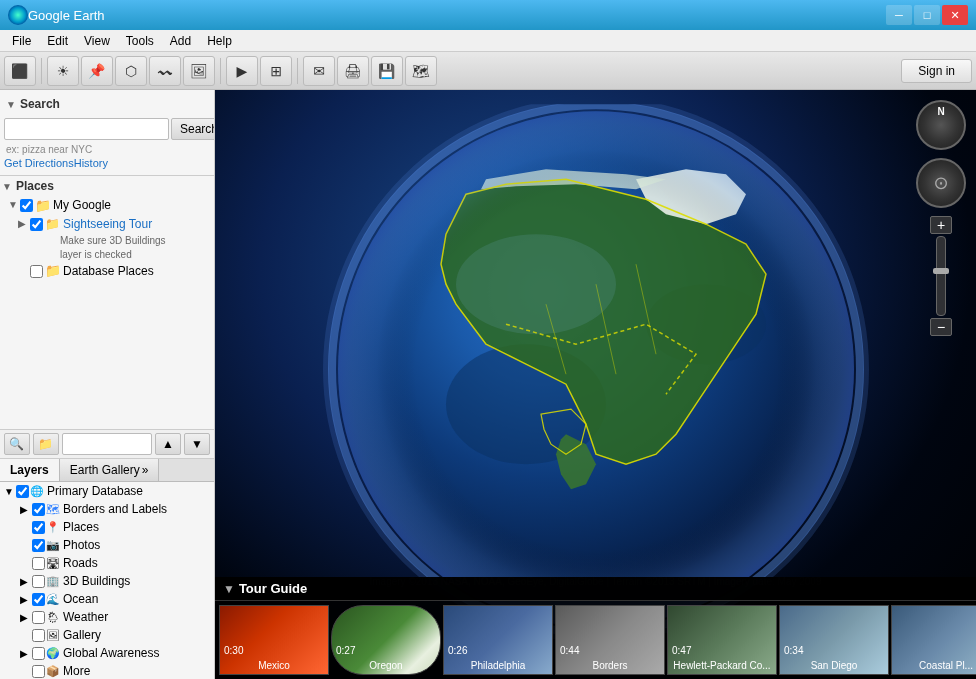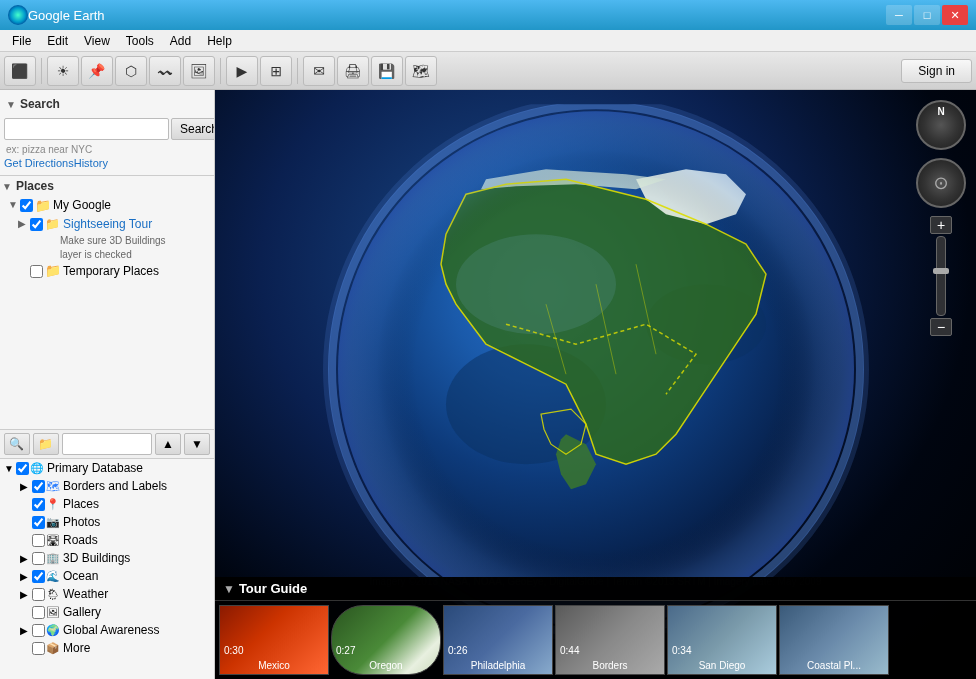--- a/index.html
+++ b/index.html
@@ -275,33 +275,40 @@
 
       <div style="margin-left:60px; font-size:10px; color:#666; line-height:1.4;">
         <div>Make sure 3D Buildings</div>
         <div>layer is checked</div>
       </div>
 
       <div class="tree-item tree-indent-1">
         <span class="tree-expand" style="visibility:hidden;">▶</span>
         <input type="checkbox" class="tree-check" style="">
         <span class="tree-icon folder-icon">📁</span>
-        <span class="tree-label">Temporary Places</span>
+        <span class="tree-label">Database Places</span>
       </div>
     </div>
 
     <div id="bottom-btns">
       <div class="search-small-btn">🔍</div>
       <div class="search-small-btn">📁</div>
       <div style="flex:1;height:22px;background:#fff;border:1px solid #bbb;border-radius:2px;"></div>
       <div class="search-small-btn nav-up">▲</div>
       <div class="search-small-btn nav-down">▼</div>
     </div>
 
     <div id="layers-section">
+      <div class="layers-tab-bar">
+        <div class="layers-tab active">Layers</div>
+        <div class="layers-tab earth-gallery">
+          <span>Earth Gallery</span>
+          <span>»</span>
+        </div>
+      </div>
 
       <div class="layers-item">
         <span style="width:12px;font-size:10px;cursor:pointer;">▼</span>
         <input type="checkbox" checked="" style="">
         <span class="layers-icon">🌐</span>
         <span>Primary Database</span>
       </div>
 
       <div class="layers-item" style="margin-left:16px;">
         <span style="width:12px;font-size:10px;cursor:pointer;">▶</span>
@@ -470,20 +477,24 @@
         <div class="tour-thumb" style="background: linear-gradient(135deg, #2a4a7a 0%, #4a6aa0 50%, #88aacc 100%);">
           <div class="tour-thumb-time">0:26</div>
           <div class="tour-thumb-label">Philadelphia</div>
         </div>
 
         <div class="tour-thumb" style="background: linear-gradient(135deg, #5a5a5a 0%, #888 50%, #aaa 100%);">
           <div class="tour-thumb-time">0:44</div>
           <div class="tour-thumb-label">Borders</div>
         </div>
 
+        <div class="tour-thumb" style="background: linear-gradient(135deg, #304830 0%, #5a7a5a 50%, #8aaa8a 100%);">
+          <div class="tour-thumb-time">0:47</div>
+          <div class="tour-thumb-label">Hewlett-Packard Co...</div>
+        </div>
 
         <div class="tour-thumb" style="background: linear-gradient(135deg, #4a6a8a 0%, #7a9aaa 50%, #aaccdd 100%);">
           <div class="tour-thumb-time">0:34</div>
           <div class="tour-thumb-label">San Diego</div>
         </div>
 
         <div class="tour-thumb" style="background: linear-gradient(135deg, #3a5a7a 0%, #6a8aaa 50%, #99bbcc 100%);">
           <div class="tour-thumb-time"></div>
           <div class="tour-thumb-label">Coastal Pl...</div>
         </div>

